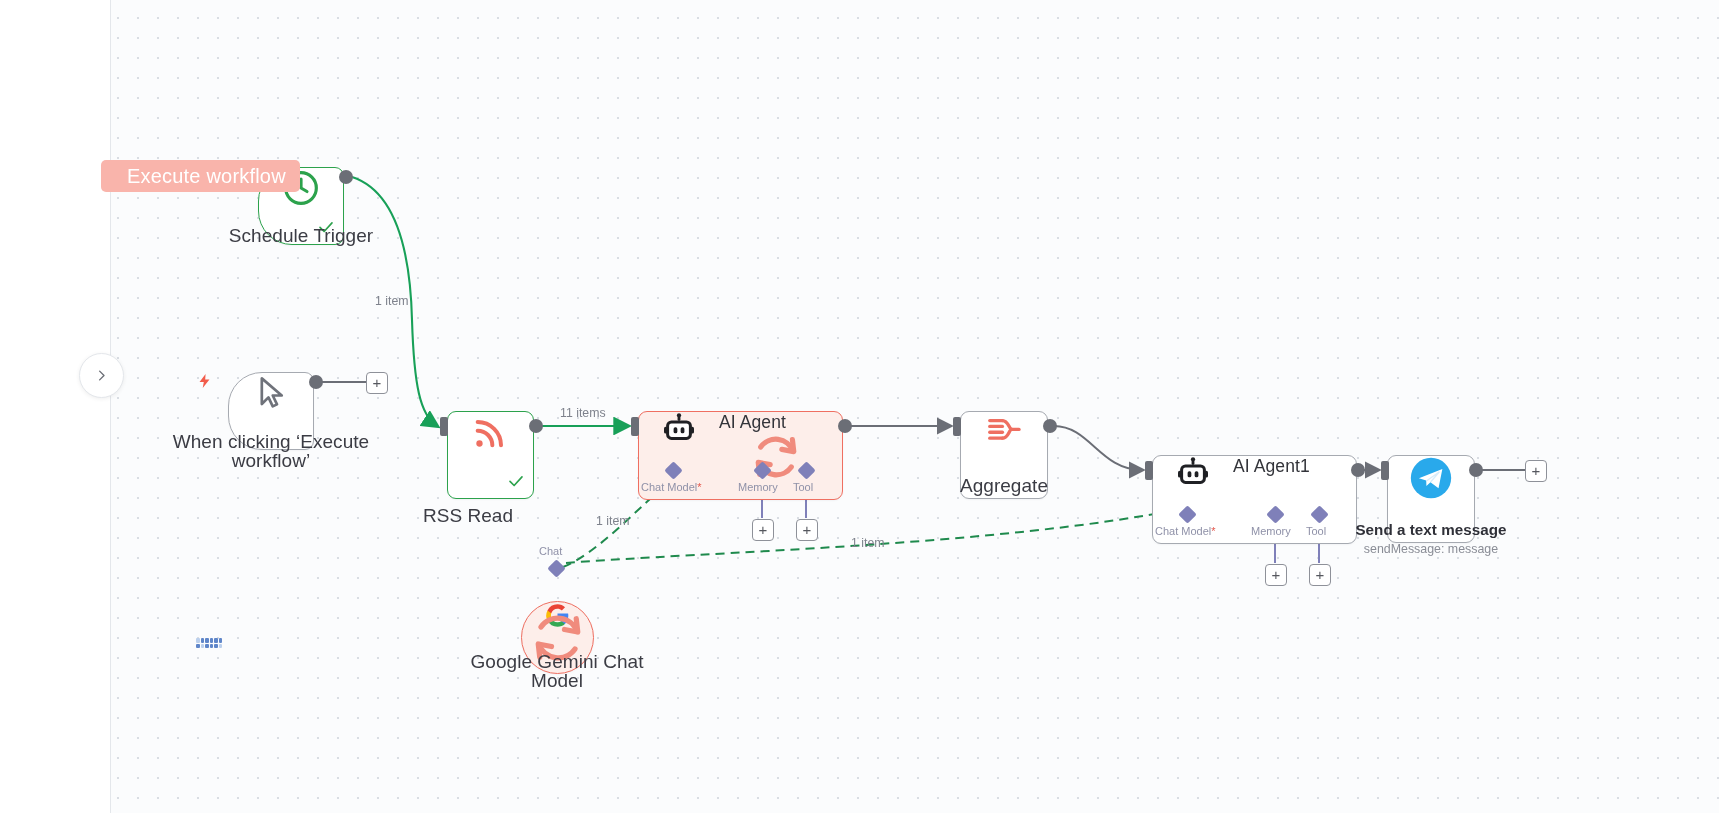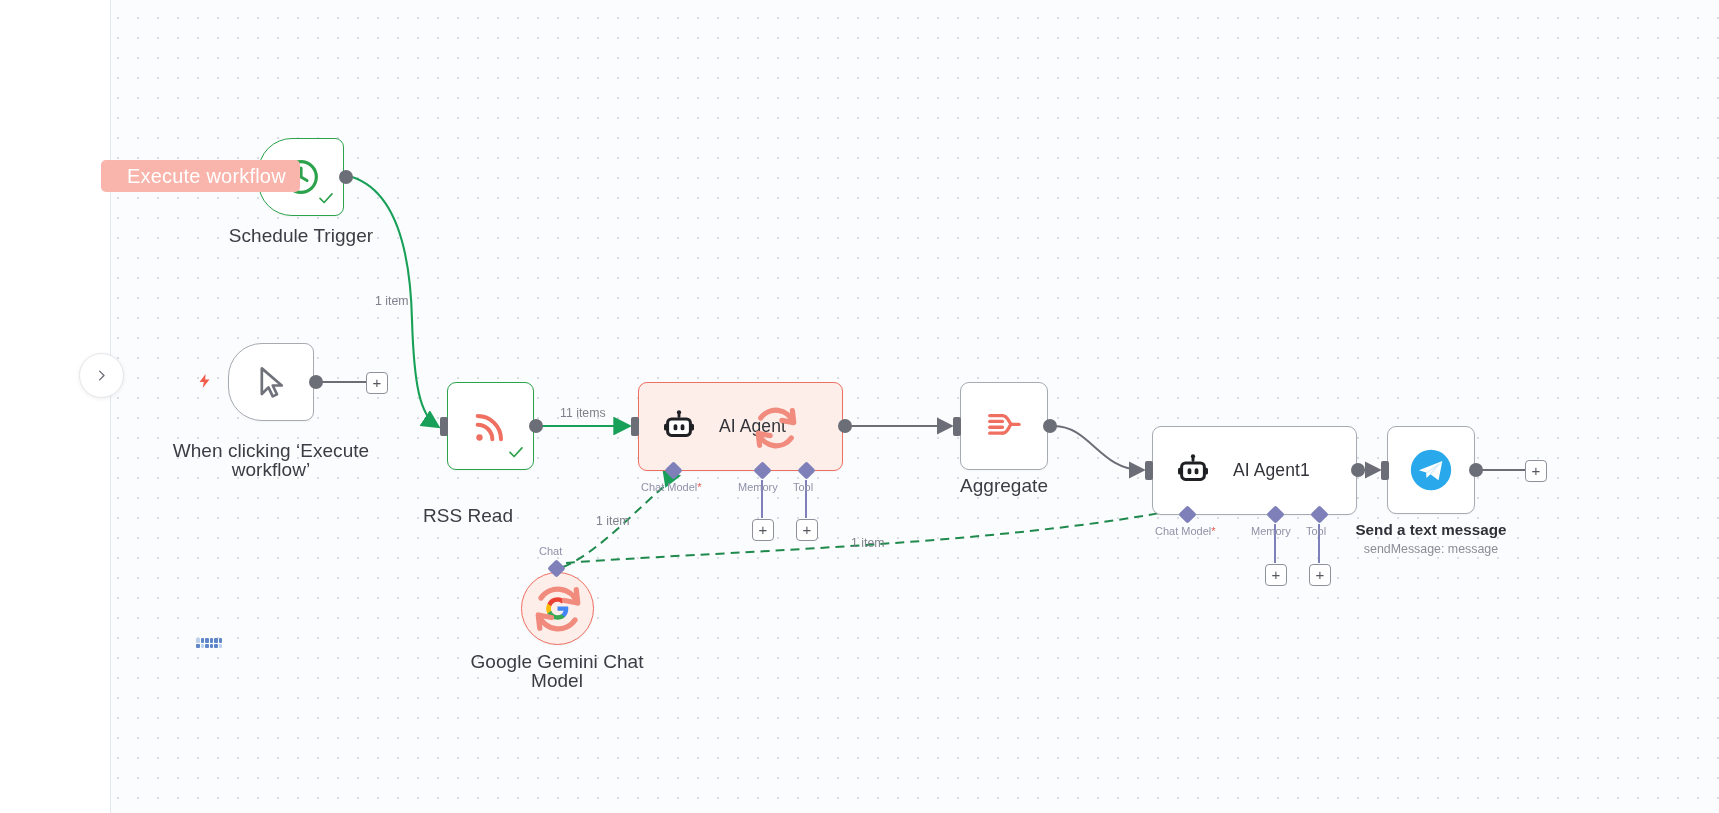--- a/index.html
+++ b/index.html
@@ -60,22 +60,23 @@
     z-index: 20;
     box-sizing: border-box;
   }
   .node-box {
     position: absolute;
     box-sizing: border-box;
     background: #ffffff;
     border: 1.6px solid #a6aab1;
     border-radius: 9px;
     display: flex;
-    align-items: center;
+    align-items: flex-start;
     box-shadow: 0 1px 2px rgba(20,20,40,.04);
+    margin-top: 29px;
   }
   .node-box.ok     { border-color: #2ca24c; }
   .node-box.running{ border-color: #ef6f61; background: #fdeeea; }
 
   
   .node-box.trigger { border-radius: 34px 9px 9px 34px; }
 
   .node-icon {
     display:flex; align-items:center; justify-content:center;
     flex: 0 0 auto;
@@ -300,21 +301,21 @@
       <span class="node-icon">
         <svg width="38" height="38" viewBox="0 0 24 24" fill="none">
           <path d="M6.2 3.4 L6.2 19.6 L10.4 15.4 L13.1 21.1 L15.8 19.8 L13.1 14.2 L18.8 14.2 Z" fill="#ffffff" stroke="#6f727a" stroke-width="1.7" stroke-linejoin="round"></path>
         </svg>
       </span>
     </div>
     <div class="dot-out" style="left:309px; top:375px;"></div>
     <div class="plus-btn" style="left:366px; top:372px;">
       <span>+</span>
     </div>
-    <div class="node-label" style="left:171px; top:441px; width:200px;">When clicking ‘Execute workflow’</div>
+    <div class="node-label" style="left:171px; top:432px; width:200px;">When clicking ‘Execute workflow’</div>
   </div>
 
   <div class="node">
     <div class="port-in" style="left:440px; top:417px;"></div>
     <div class="node-box ok" style="left:447px; top:382px; width:87px; height:88px;
          justify-content:center;">
       <span class="node-icon">
         <svg width="40" height="40" viewBox="0 0 24 24" fill="none">
           <path d="M4 11.2 A8.8 8.8 0 0 1 12.8 20" stroke="#ef6f61" stroke-width="2.4" stroke-linecap="round"></path>
           <path d="M4 6 A14 14 0 0 1 18 20" stroke="#ef6f61" stroke-width="2.4" stroke-linecap="round"></path>

